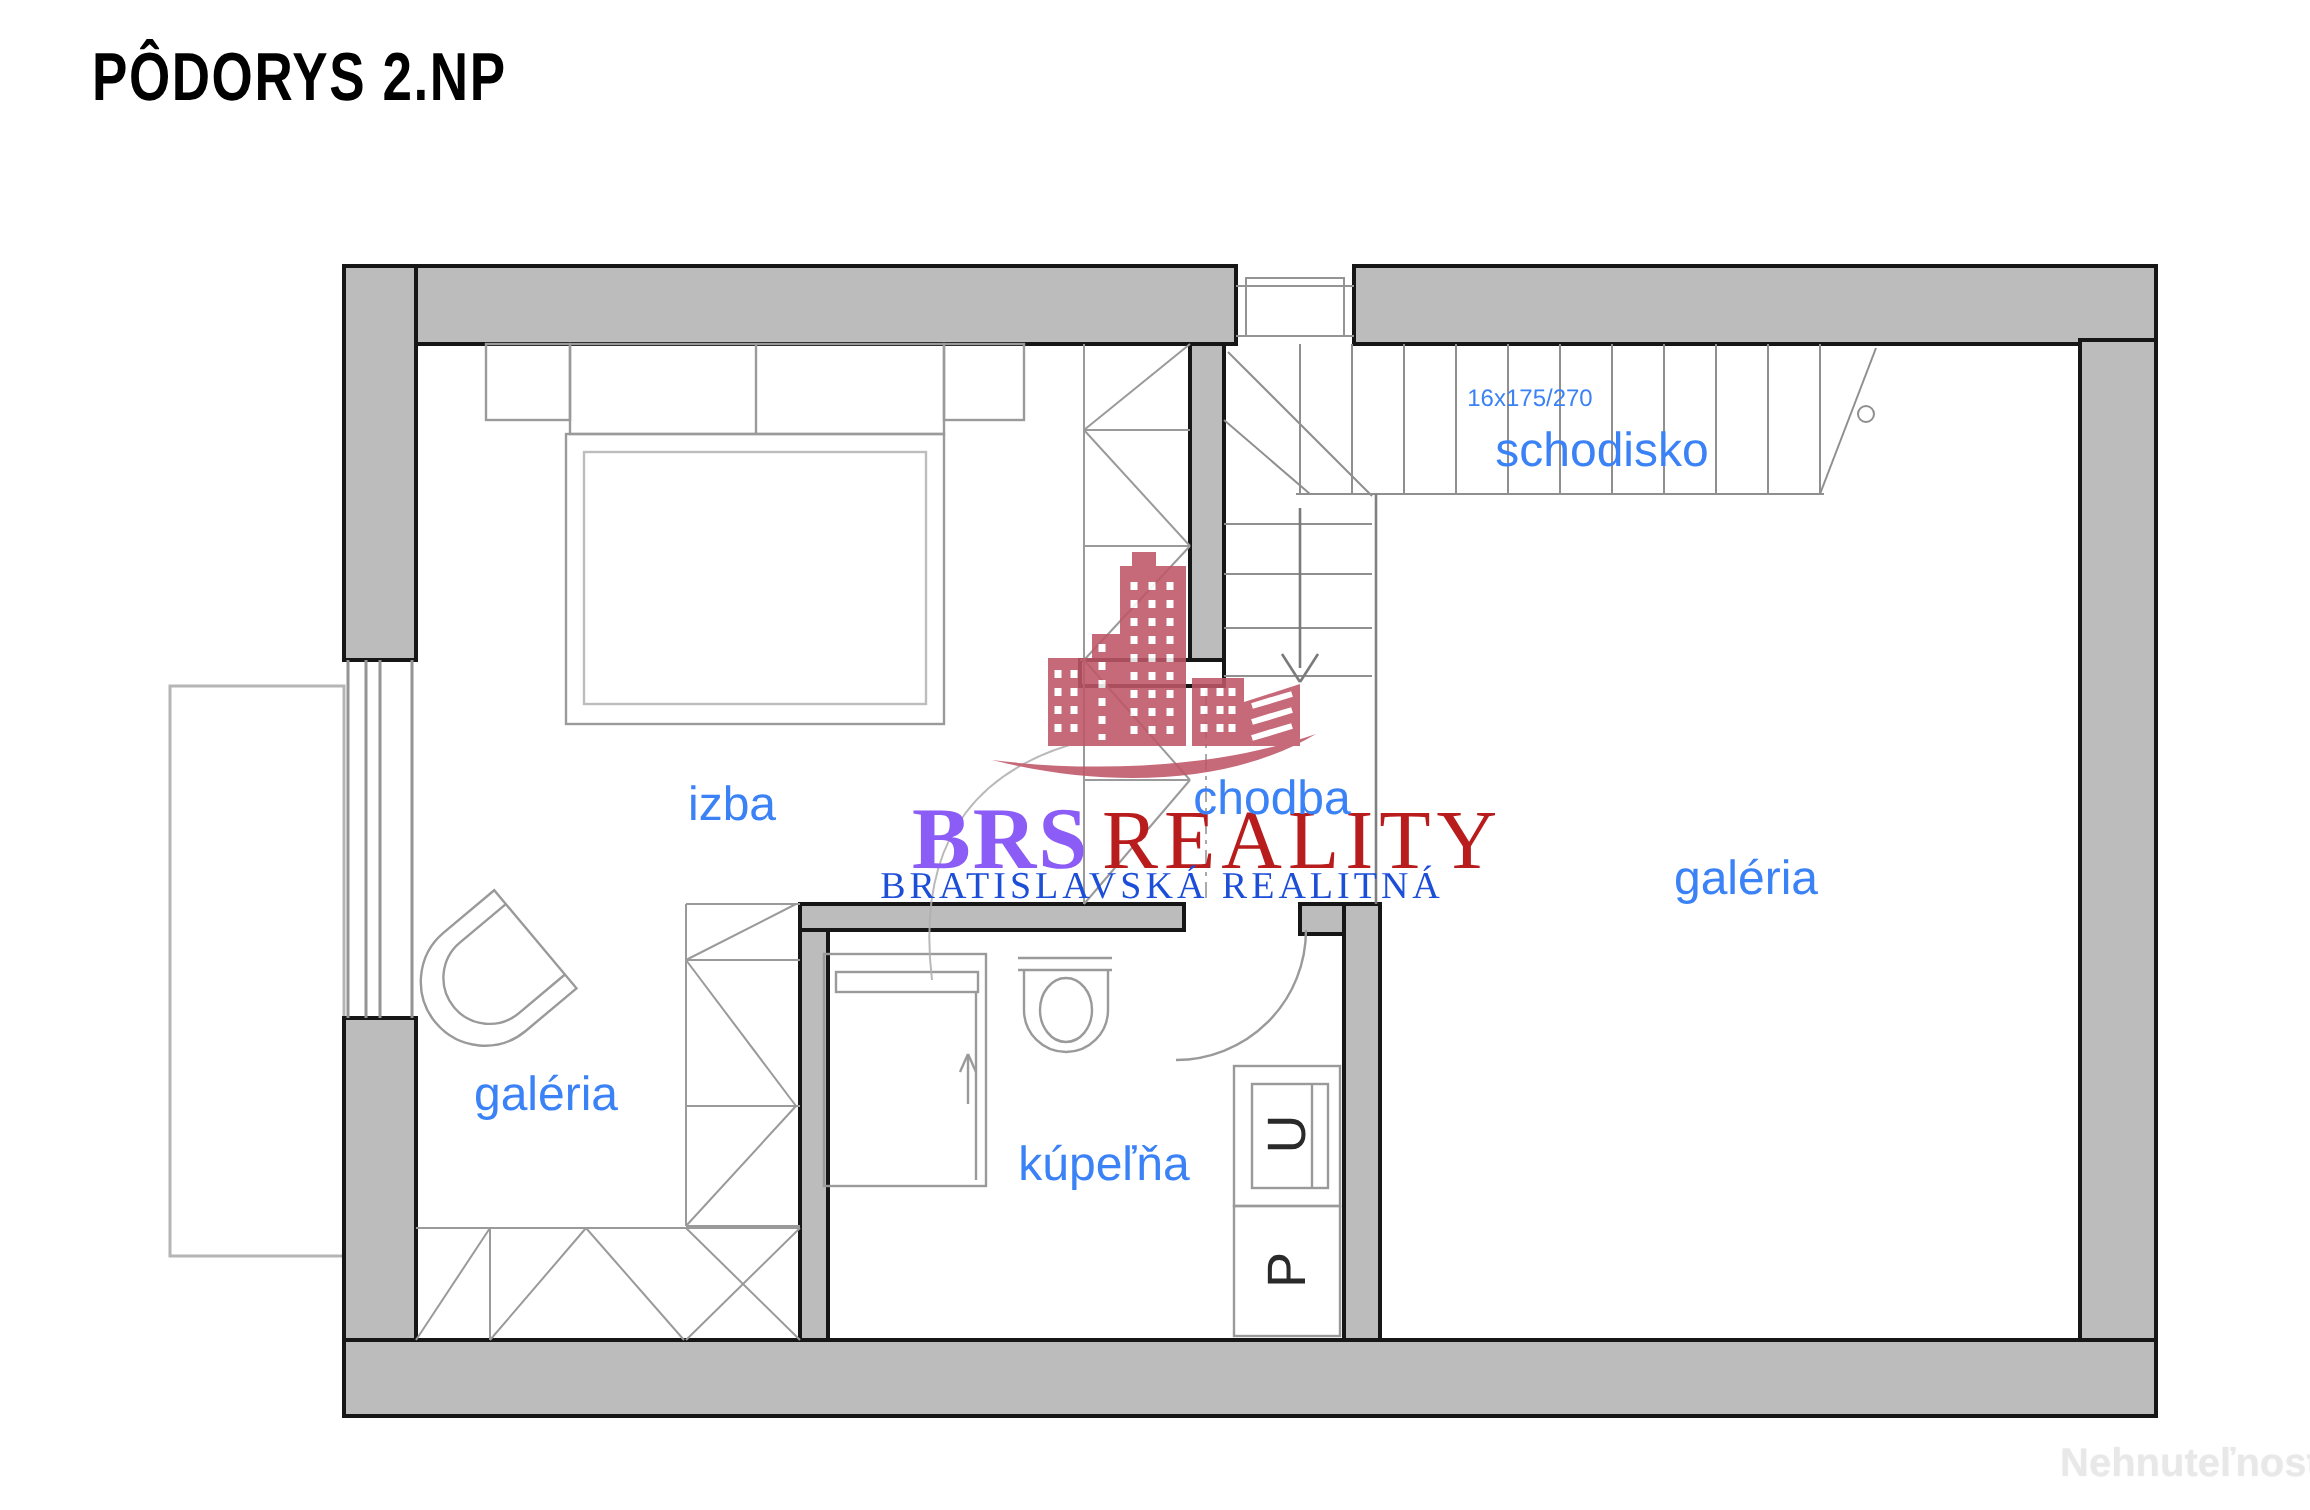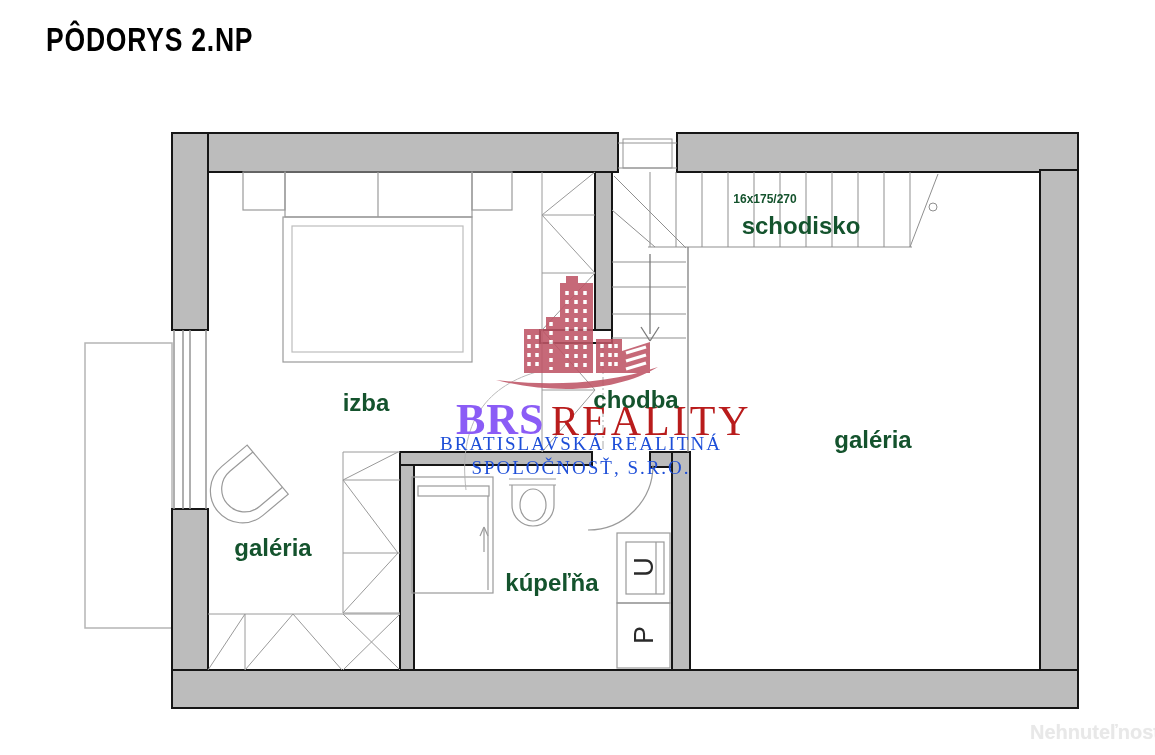--- a/index.html
+++ b/index.html
@@ -2,21 +2,21 @@
 <html><head>
 <meta charset="utf-8">
 <style>
   html,body { margin:0; padding:0; background:#fff; }
   .canvas {
     position:relative; width:1155px; height:755px; background:#ffffff;
     font-family:"Liberation Sans", sans-serif; overflow:hidden;
   }
   .label {
     position:absolute; transform:translate(-50%,-50%);
-    color:#14532d; white-space:nowrap; font-family:"Liberation Sans", sans-serif;font-weight:bold;
+    color:#3b82f6; white-space:nowrap; font-family:"Liberation Sans", sans-serif;
   }
   .room  { font-size:24px; }
   .spec  { font-size:12px; }
   .appliance-letter {
     position:absolute; transform:translate(-50%,-50%) rotate(-90deg);
     font-size:27px; color:#2a2a2a; font-family:"Liberation Sans", sans-serif;
   }
   .page-title {
     position:absolute; left:46px; top:20px;
     font-size:34px; font-weight:bold; letter-spacing:1px; color:#000;
@@ -210,21 +210,20 @@
         <line x1="626" y1="353" x2="646" y2="347"></line>
         <line x1="626" y1="361" x2="646" y2="355"></line>
         <line x1="626" y1="369" x2="646" y2="363"></line>
       </g>
     </g>
   </svg>
 
   <div class="logo-text brand-brs">BRS</div>
   <div class="logo-text brand-reality">REALITY</div>
   <div class="logo-text brand-sub sub1">BRATISLAVSKÁ REALITNÁ</div>
-  <div class="logo-text brand-sub sub2">SPOLOČNOSŤ, S.R.O.</div>
 
   <div class="page-title">PÔDORYS 2.NP</div>
 
   <div class="label room" style="left:366px; top:403px;">izba</div>
   <div class="label room" style="left:273px; top:548px;">galéria</div>
   <div class="label room" style="left:552px; top:583px;">kúpeľňa</div>
   <div class="label room" style="left:636px; top:400px;">chodba</div>
   <div class="label room" style="left:801px; top:226px;text-align:center;">schodisko</div>
   <div class="label room" style="left:873px; top:440px;">galéria</div>
   <div class="label spec" style="left:765px; top:199px;">16x175/270</div>

